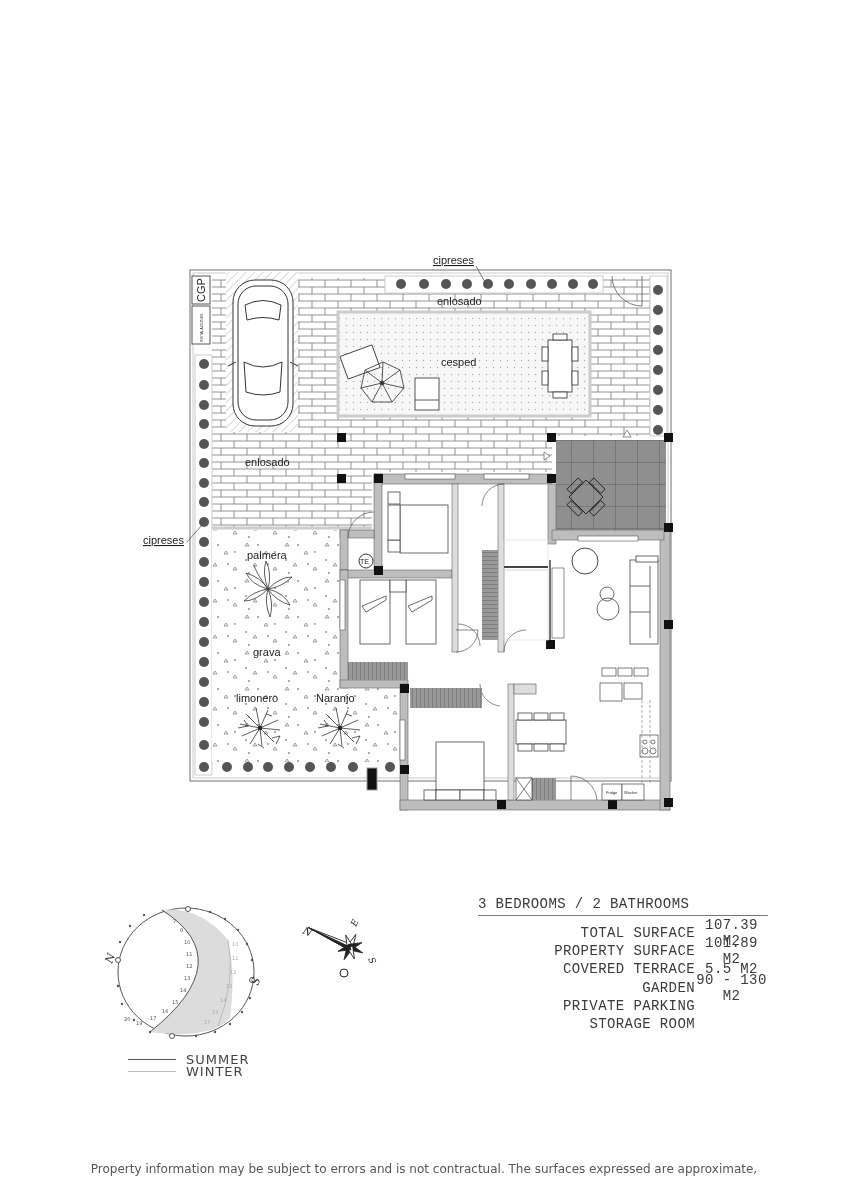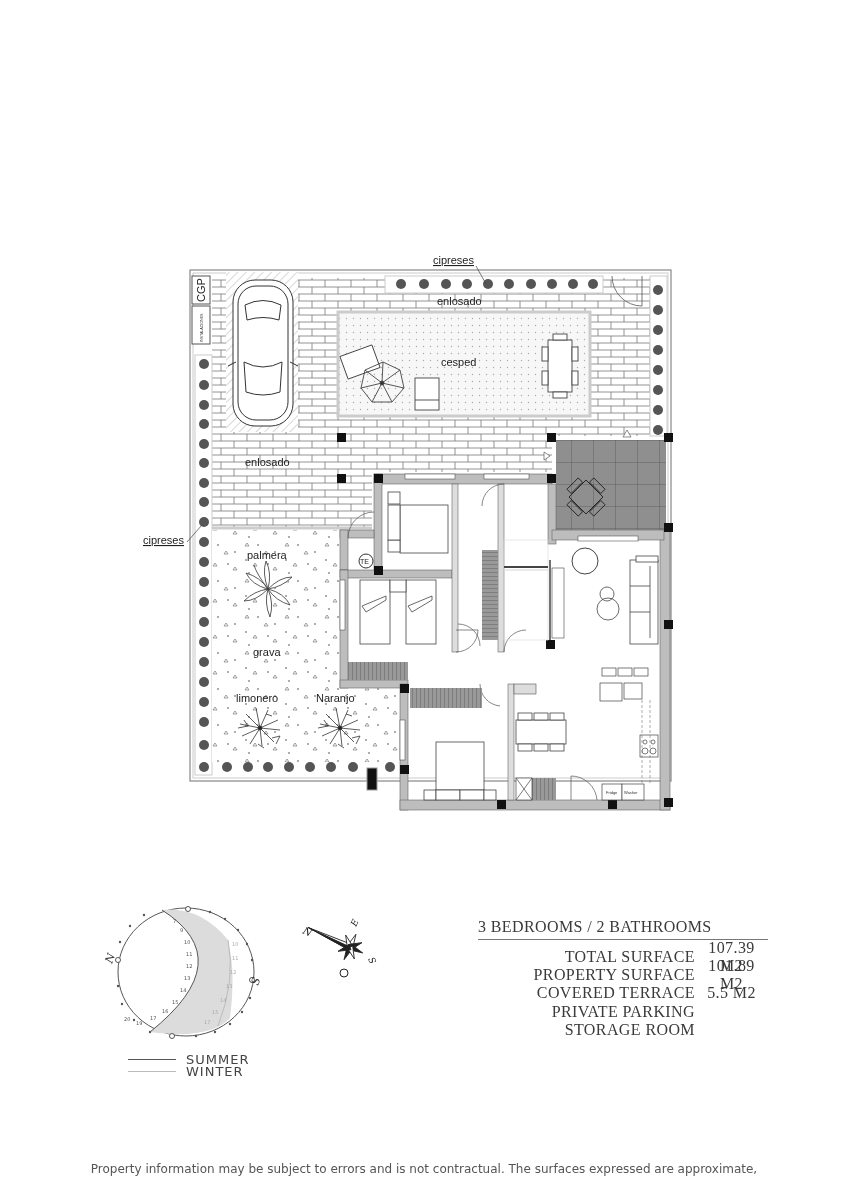--- a/index.html
+++ b/index.html
@@ -1,20 +1,20 @@
 <!DOCTYPE html>
 <html><head>
 <meta charset="utf-8">
 <style>
   html,body{margin:0;padding:0;background:#fff;}
   body{width:848px;height:1200px;position:relative;overflow:hidden;font-family:"Liberation Sans",sans-serif;color:#333;}
   .plan{position:absolute;left:0;top:0;width:848px;height:860px;}
   .plan svg{display:block;}
   .lbl{font-family:"Liberation Sans",sans-serif;font-size:11px;fill:#222;}
-  .specs{position:absolute;left:478px;top:918px;width:290px;font-family:Liberation Serif, serif;font-size:16px;letter-spacing:0.4px;color:#3a3a3a;}
+  .specs{position:absolute;left:478px;top:896px;width:290px;font-family:Liberation Mono, monospace;font-size:14px;letter-spacing:0.4px;color:#3a3a3a;}
   .specs .head{padding-bottom:3px;border-bottom:1px solid #777;margin-bottom:8px;}
   .specs .row{display:flex;height:18.2px;align-items:center;}
   .specs .row .k{width:217px;text-align:right;}
   .specs .row .v{flex:1;text-align:center;}
   .sun{position:absolute;left:100px;top:900px;width:170px;height:150px;}
   .legend{position:absolute;left:128px;top:1053px;font-family:"DejaVu Sans",sans-serif;font-size:13px;letter-spacing:1px;color:#444;}
   .legend .li{display:flex;align-items:center;height:12px;}
   .legend .line{width:48px;height:0;margin-right:10px;}
   .compass{position:absolute;left:296px;top:915px;width:84px;height:70px;}
   .disclaimer{position:absolute;left:0;top:1165px;width:848px;text-align:center;font-family:"DejaVu Sans",sans-serif;font-size:12px;line-height:9.5px;color:#555;}
@@ -463,20 +463,24 @@
   </div>
   <div class="row">
     <span class="k">PROPERTY SURFACE</span>
     <span class="v">101.89 M2</span>
   </div>
   <div class="row">
     <span class="k">COVERED TERRACE</span>
     <span class="v">5.5 M2</span>
   </div>
   <div class="row">
+    <span class="k">GARDEN</span>
+    <span class="v">90 - 130 M2</span>
+  </div>
+  <div class="row">
     <span class="k">PRIVATE PARKING</span>
     <span class="v"></span>
   </div>
   <div class="row">
     <span class="k">STORAGE ROOM</span>
     <span class="v"></span>
   </div>
 </div>
 
 <div class="disclaimer">

